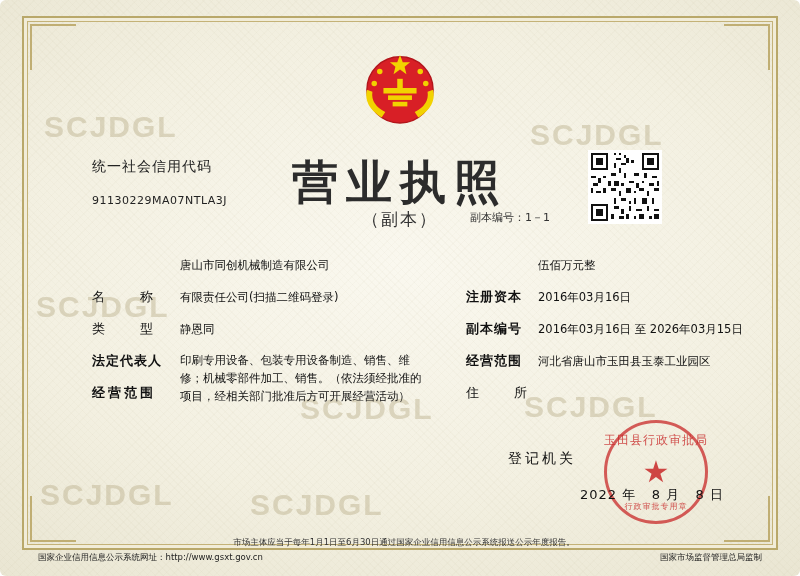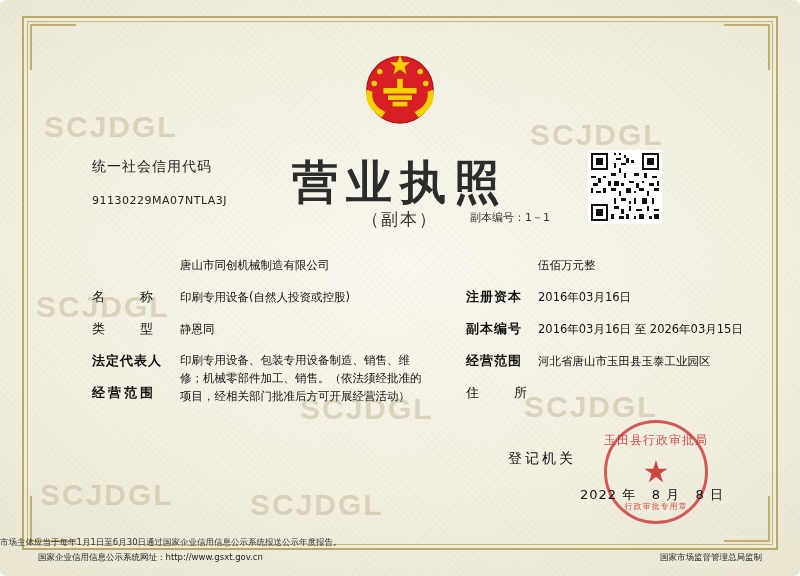--- a/index.html
+++ b/index.html
@@ -211,23 +211,23 @@
     position: absolute;
     left: 580px;
     top: 486px;
     font-size: 13px;
     color: #111;
     letter-spacing: 1px;
   }
 
   .footnote-center {
     position: absolute;
-    left: 0; right: 0;
+    left: 8px; right: 0;
     top: 536px;
-    text-align: left;
+    text-align: center;
     font-size: 8.5px;
     color: #333;
     line-height: 1.5;
   }
   .footer-left {
     position: absolute;
     left: 38px;
     top: 552px;
     font-size: 8.5px;
     color: #222;
@@ -353,21 +353,21 @@
           <rect x="24" y="26" width="1" height="1"></rect>
         <rect x="26" y="25" width="2" height="2"></rect>
       </g>
     </svg>
   </div>
 
   <div class="field-label" style="left:92px; top:256px;">名　　称</div>
   <div class="field-value" style="left:180px; top:258px;">唐山市同创机械制造有限公司</div>
 
   <div class="field-label" style="left:92px; top:288px;">类　　型</div>
-  <div class="field-value" style="left:180px; top:290px;">印刷专用设备(自然人投资或控股)</div>
+  <div class="field-value" style="left:180px; top:290px;">有限责任公司(扫描二维码登录)</div>
 
   <div class="field-label bold" style="left:92px; top:320px;">法定代表人</div>
   <div class="field-value" style="left:180px; top:322px;">静恩同</div>
 
   <div class="field-label bold" style="left:92px; top:352px; letter-spacing:3px;">经营范围</div>
   <div class="field-value wrap" style="left:180px; top:352px; width:248px;">印刷专用设备、包装专用设备制造、销售、维修；机械零部件加工、销售。（依法须经批准的项目，经相关部门批准后方可开展经营活动）</div>
 
   <div class="field-label bold" style="left:466px; top:256px;">注册资本</div>
   <div class="field-value" style="left:538px; top:258px;">伍佰万元整</div>
 

